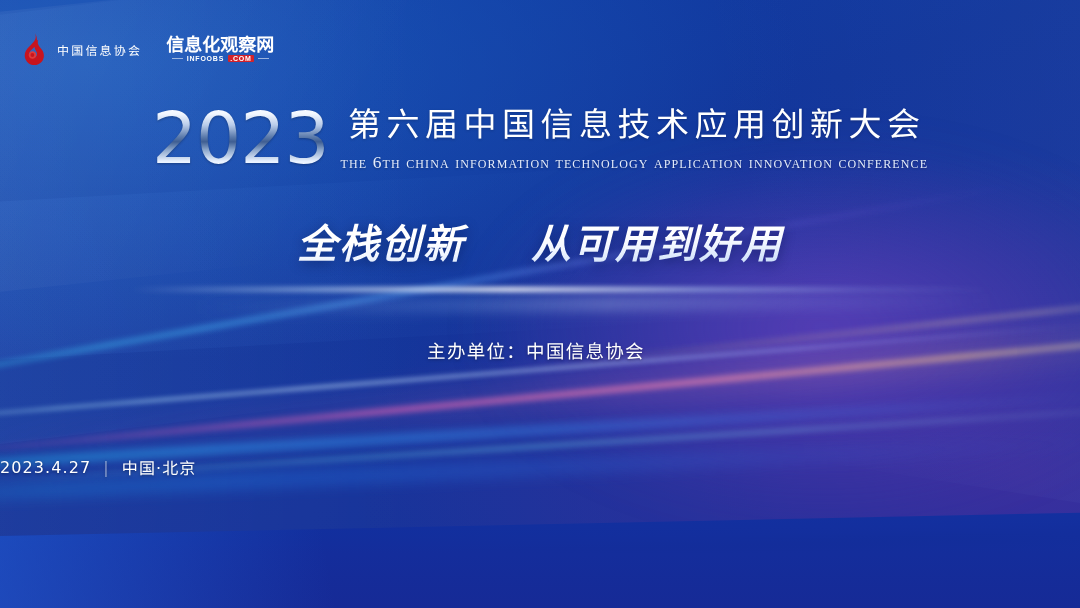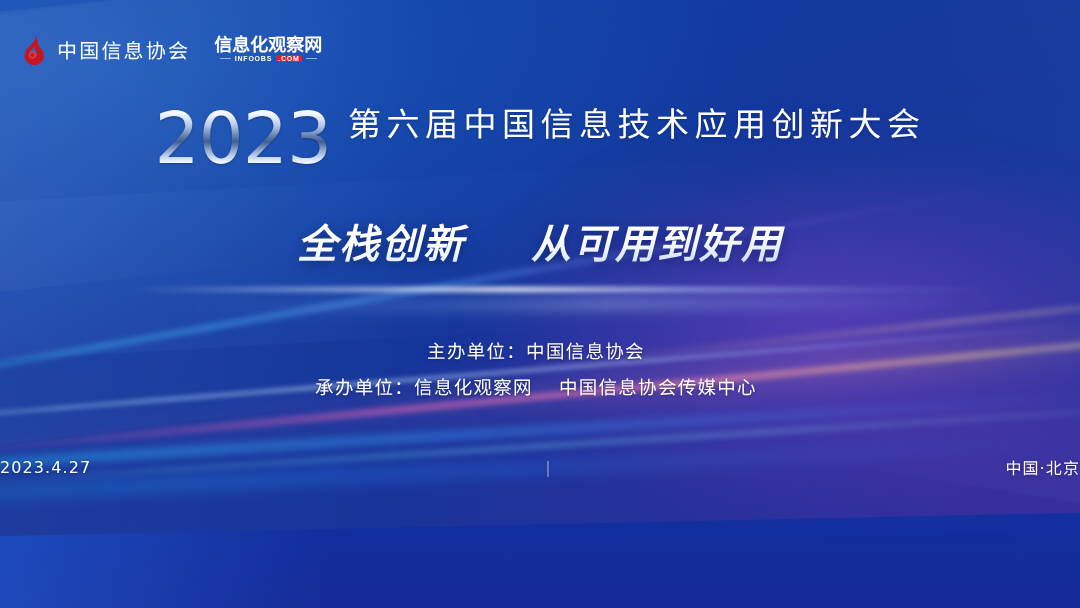--- a/index.html
+++ b/index.html
@@ -150,21 +150,21 @@
   .content{ position:relative; z-index:5; width:100%; height:100%; }
 
   
   .logo-bar{
     position:absolute; left:18px; top:32px;
     display:flex; align-items:center; gap:18px;
   }
   .logo-assoc{ display:flex; align-items:center; gap:9px; }
   .flame-mark{ width:30px; height:34px; display:block; }
   .assoc-name{
-    color:#ffffff; font-size:20px; letter-spacing:2.2px;
+    color:#ffffff; font-size:12px; letter-spacing:2.2px;
     font-weight:500; white-space:nowrap;
     font-family:"DejaVu Sans","Liberation Sans",sans-serif;
   }
   .logo-media{
     display:flex; flex-direction:column; align-items:center; gap:1px;
     padding-left:6px;
   }
   .media-name{
     color:#ffffff; font-size:18px; font-weight:700; letter-spacing:0px;
     white-space:nowrap; line-height:1.05;
@@ -243,21 +243,21 @@
   .organizers .org-line{ white-space:nowrap; }
   .organizers .spacer{ display:inline-block; width:26px; }
 
   
   .datebar{
     position:absolute; left:0; right:0; top:455px;
     text-align:center; color:#ffffff;
     font-size:16px; letter-spacing:1.1px;
     font-family:"DejaVu Sans","Liberation Sans",sans-serif;
     text-shadow:0 1px 3px rgba(0,0,0,0.35);
-    display:flex; align-items:center; justify-content:space-between; gap:12px;
+    display:flex; align-items:center; justify-content:flex-start; gap:12px;
   }
   .datebar .divider{ color:rgba(255,255,255,0.75); font-weight:300; }
 </style>
 </head>
 <body>
 
 <div class="poster">
 
   <div class="facet f1"></div>
   <div class="facet f2"></div>
@@ -308,35 +308,33 @@
         </span>
       </div>
 
     </div>
 
     <div class="title-block">
       <div class="title-row">
         <span class="year">2023</span>
         <span class="title-cn-wrap">
           <span class="title-cn">第六届中国信息技术应用创新大会</span>
+          <span class="title-en">The 6th China Information Technology Application Innovation Conference</span>
         </span>
       </div>
     </div>
 
     <div class="slogan">
       <span>全栈创新</span>
       <span class="gap"></span>
       <span>从可用到好用</span>
     </div>
 
     <div class="organizers">
       <div class="org-line">主办单位：中国信息协会</div>
-      <div class="org-line">
-        <span>承办单位：</span><span>信息化观察网</span><span class="spacer"></span><span>中国信息协会传媒中心</span>
-      </div>
     </div>
 
     <div class="datebar">
       <span>2023.4.27</span>
       <span class="divider">|</span>
       <span>中国·北京</span>
     </div>
 
   </div>
 </div>

